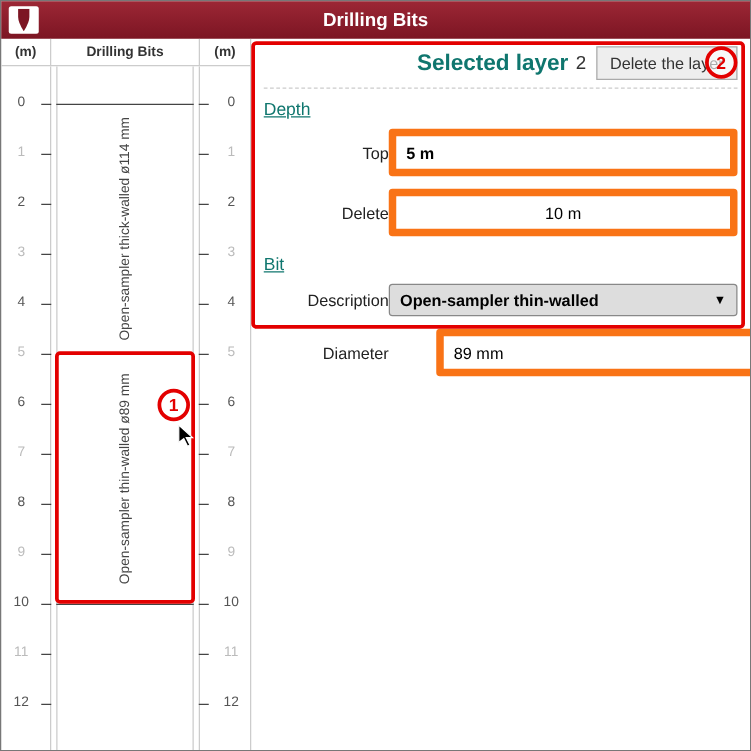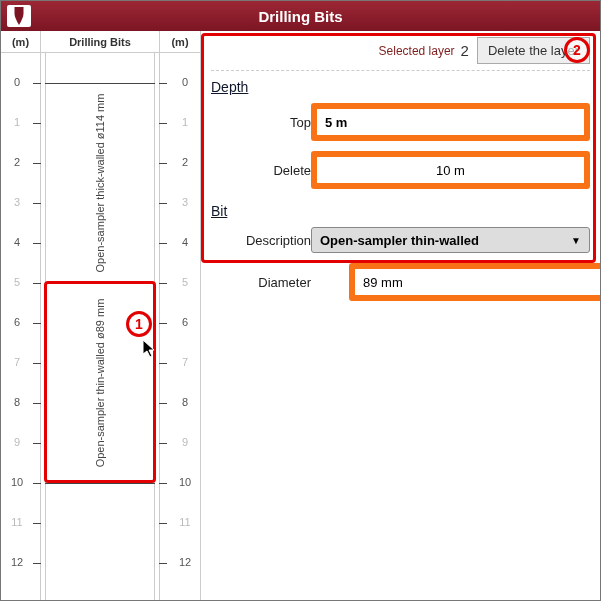--- a/index.html
+++ b/index.html
@@ -33,24 +33,24 @@
   .center-col .edge { position: absolute; top: 0; bottom: 0; width: 1px; background: #ccc; }
   .center-col .edge.l { left: 4px; }
   .center-col .edge.r { right: 4px; }
   .layer-block { position: absolute; left: 4px; right: 4px; display: flex; align-items: center; justify-content: center; }
   .layer-block .vtext { transform: rotate(-90deg); white-space: nowrap; font-size: 11px; color: #444; }
   .section-line { position: absolute; left: 4px; right: 4px; height: 1px; background: #444; }
   .bottom-bar { height: 32px; border-top: 1px solid #ccc; display: flex; align-items: center; gap: 6px; padding: 0 4px; background: #fff; }
   .btn { background: #eee; border: 1px solid #aaa; padding: 5px 10px; font-size: 13px; cursor: pointer; color: #333; }
   .right-pane { flex: 1; position: relative; padding: 6px 10px 0 10px; }
   .rp-header { display: flex; align-items: center; justify-content: flex-end; gap: 6px; margin-bottom: 6px; }
-  .rp-header .title { font-size: 12px; font-weight: normal; color: #7f1d1d; }
+  .rp-header .title { font-size: 18px; font-weight: bold; color: #0f766e; }
   .rp-header .num { font-size: 15px; color: #333; margin-right: 2px; }
   .field-group { margin-top: 4px; }
-  .group-label { font-size: 14px; color: #0f172a; text-decoration: underline; margin-bottom: 8px; display: block; padding-top: 4px; }
+  .group-label { font-size: 14px; color: #0f766e; text-decoration: underline; margin-bottom: 8px; display: block; padding-top: 4px; }
   .dashed-line { border-top: 1px dashed #ccc; margin: 2px 0 0 0; }
   .field-row { display: flex; align-items: center; margin-bottom: 10px; }
   .field-row .lbl { width: 100px; text-align: right; margin-right: 0; font-size: 13px; color: #222; }
   .field-row .input { flex: 1; }
   input[type=text] { width: 100%; height: 38px; border: 6px solid #f97316; border-radius: 3px; padding: 0 8px; font-size: 13px; background: #fff; }
   input[type=text].centered { text-align: center; font-weight: normal; }
   .select { width: 100%; height: 26px; border: 1px solid #888; border-radius: 3px; background: #ddd; display: flex; align-items: center; justify-content: space-between; padding: 0 8px; font-size: 13px; font-weight: bold; cursor: pointer; }
   .select .caret { font-size: 10px; }
   .highlight { position: absolute; border: 3px solid #e30000; border-radius: 4px; pointer-events: none; }
   .anno-circle { position: absolute; width: 26px; height: 26px; border: 3px solid #e30000; border-radius: 50%; color: #e30000; font-weight: bold; display: flex; align-items: center; justify-content: center; font-size: 14px; background: rgba(255,255,255,0.6); pointer-events: none; }

